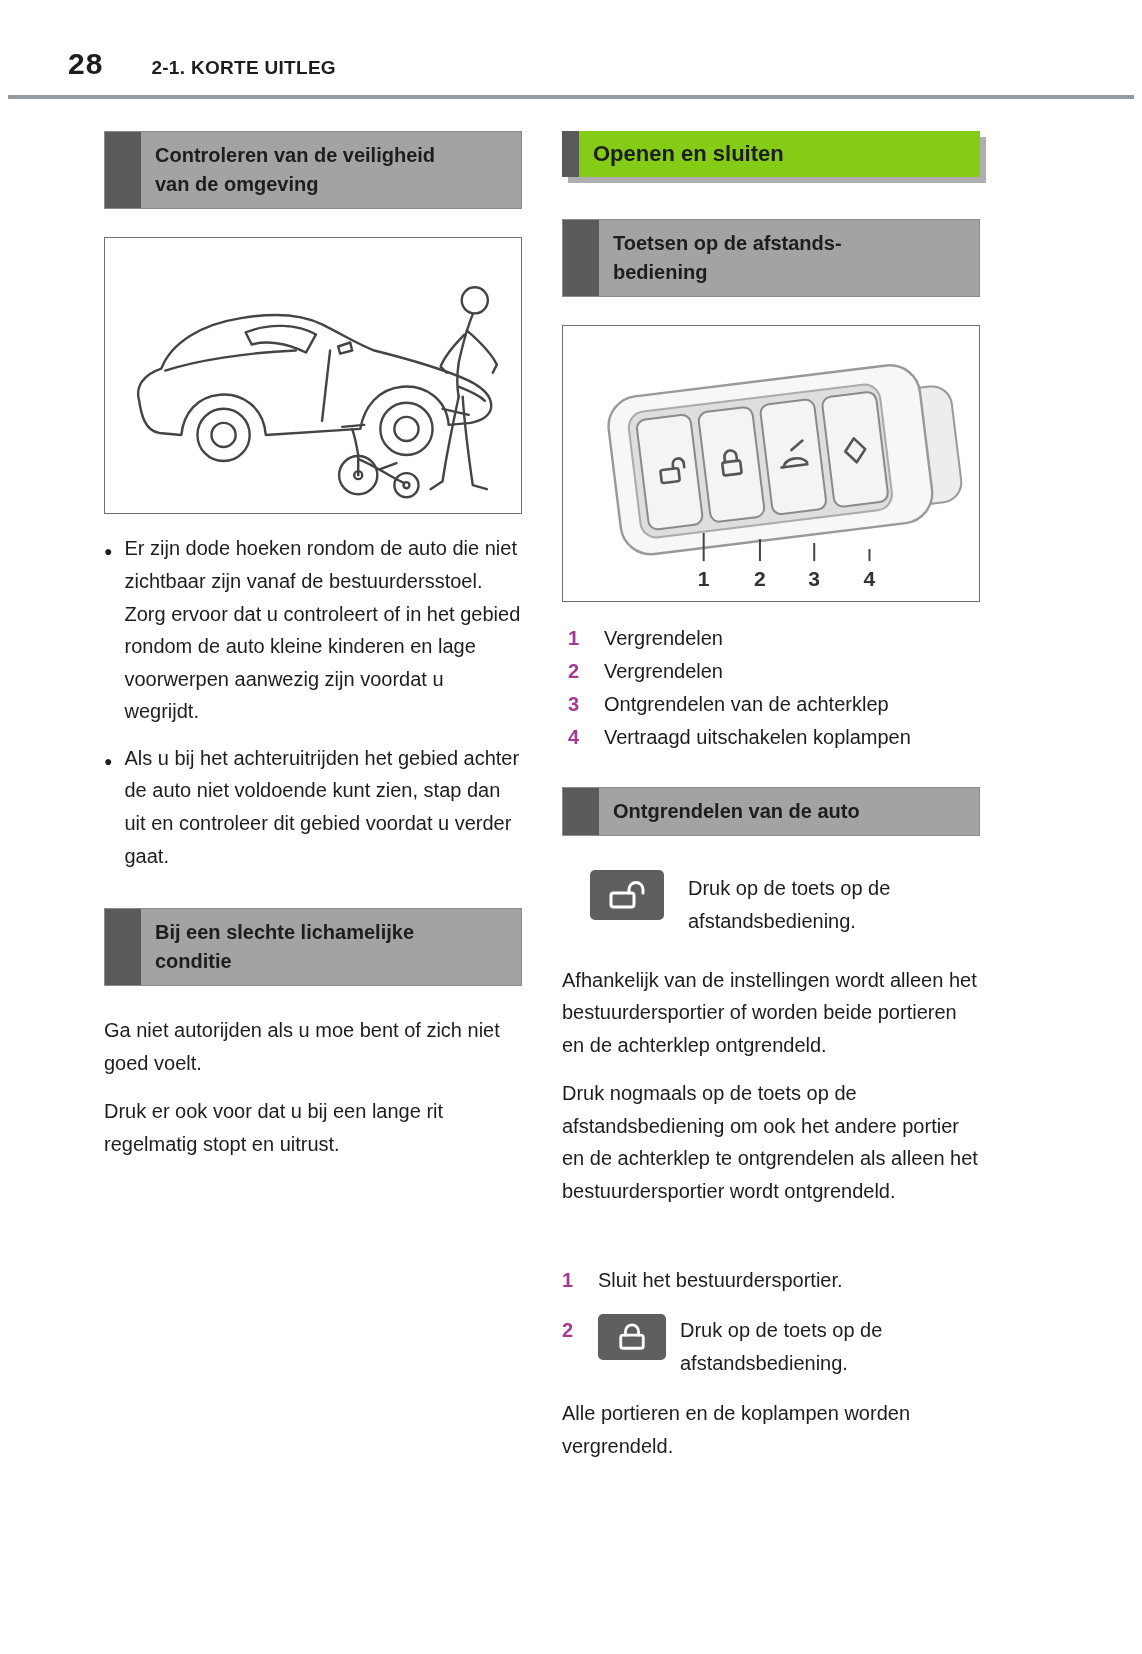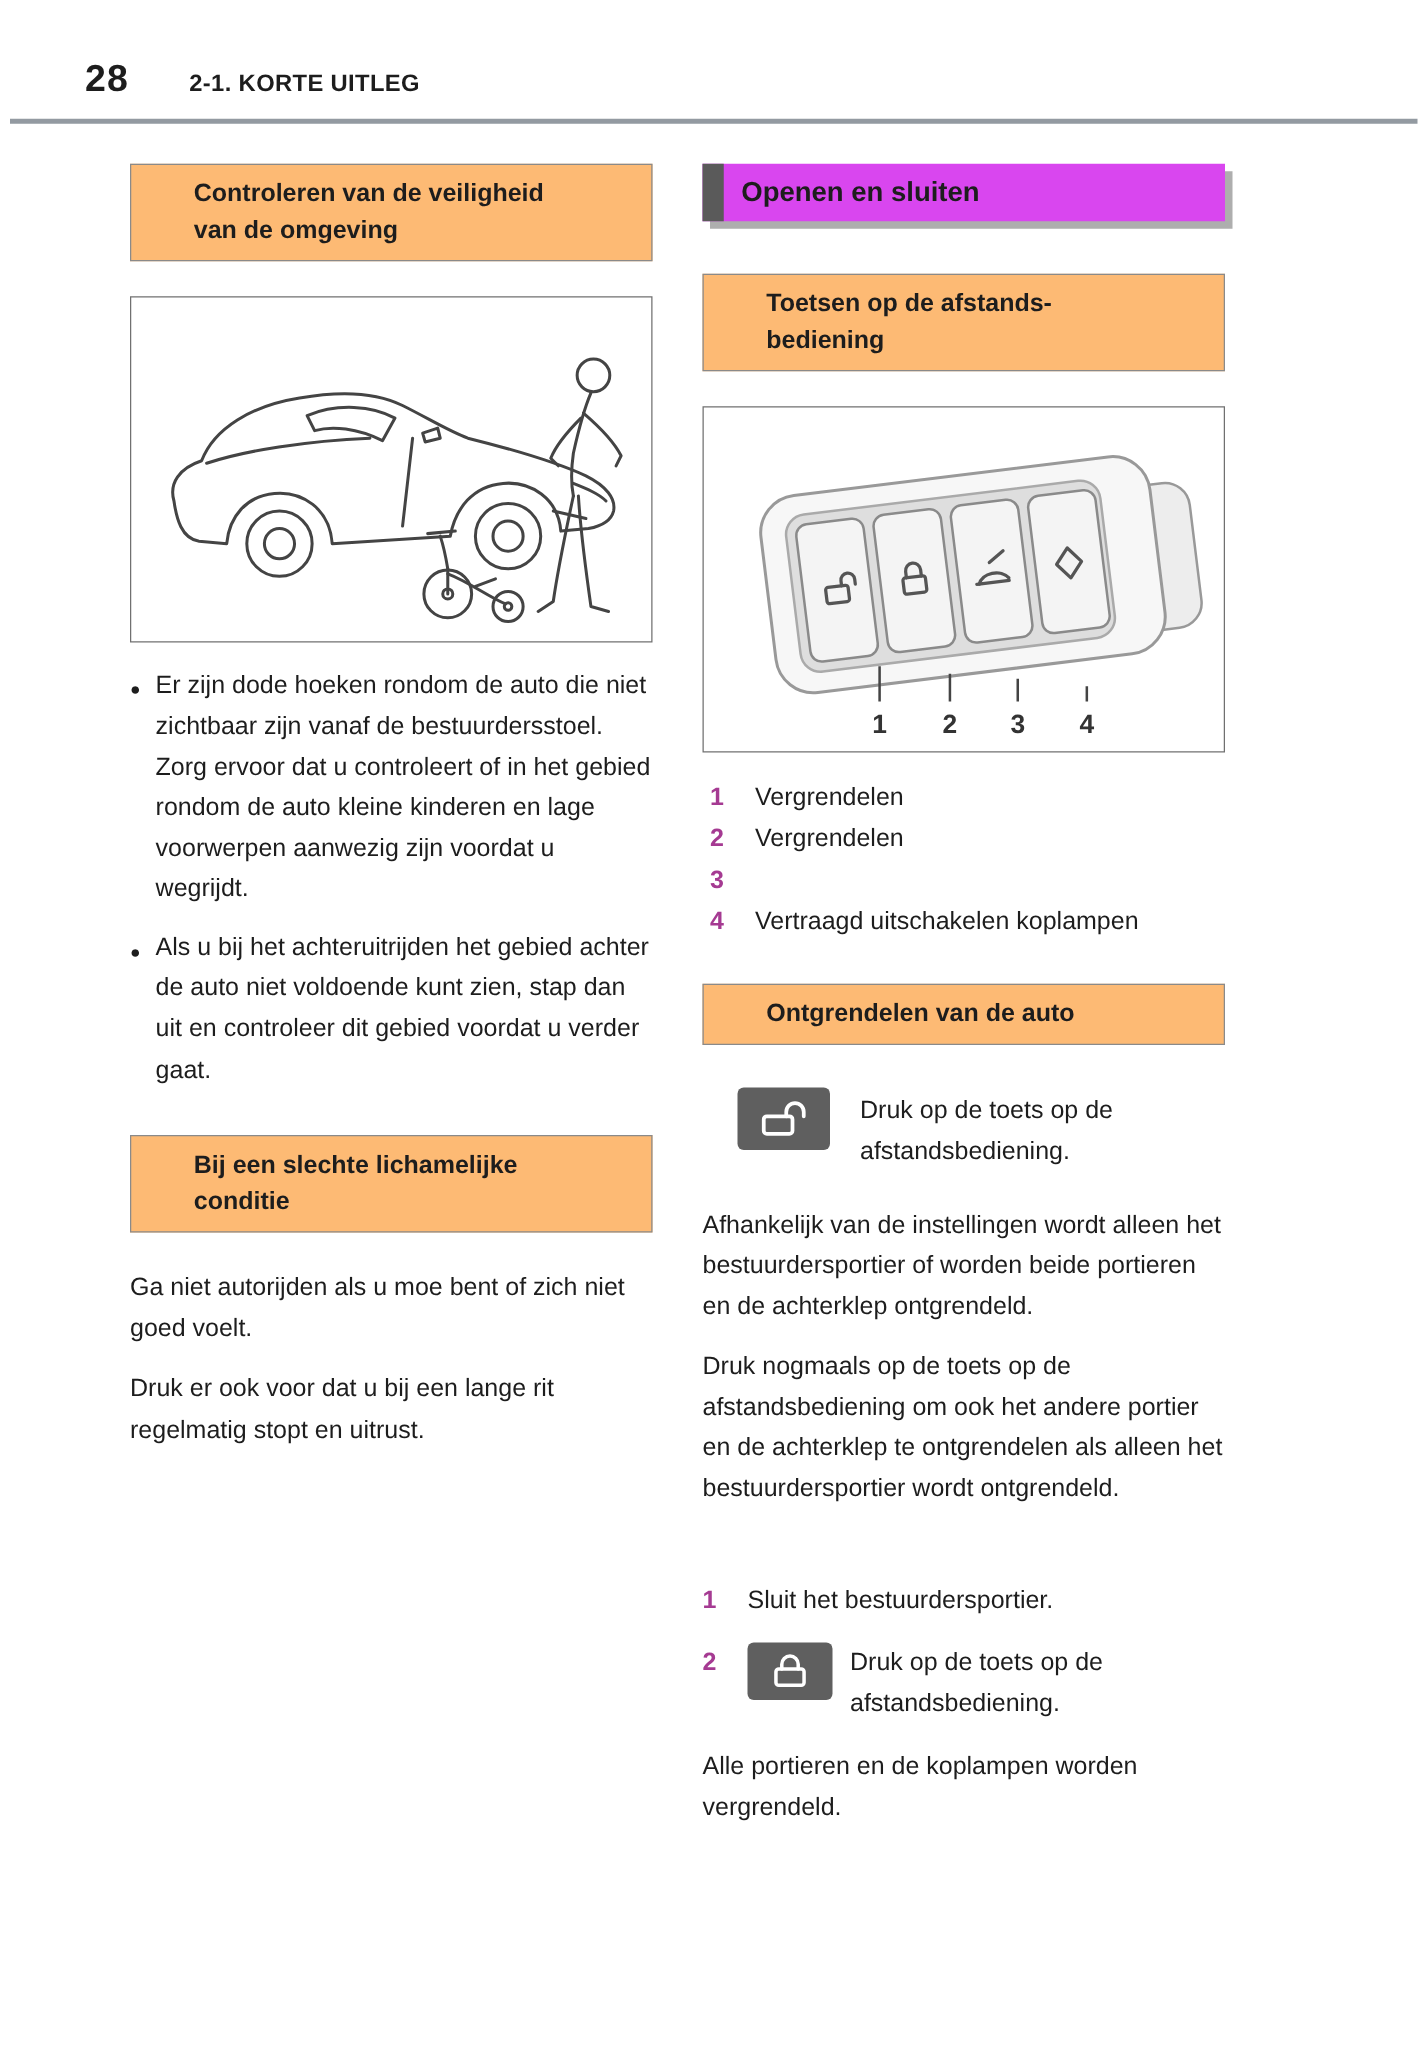--- a/index.html
+++ b/index.html
@@ -33,41 +33,40 @@
     padding-left: 104px;
     margin-top: 32px;
   }
   .col-left { width: 418px; flex: none; }
   .col-right { width: 418px; flex: none; }
 
   
   .hbox {
     display: flex;
     border: 1px solid #8a8a8a;
-    background: #fdba74;
+    background: #a3a3a3;
     margin-bottom: 28px;
     min-height: 46px;
-    align-items: center;
   }
   .hbox-tab { width: 36px; flex: none; background: #5a5a5a; }
   .hbox-text {
     padding: 9px 12px 9px 14px;
     font-weight: bold;
     font-size: 20px;
     line-height: 1.45;
     white-space: pre-line;
     display: flex;
     align-items: center;
   }
 
   
   .section-bar {
     display: flex;
     align-items: stretch;
-    background: #d946ef;
+    background: #84cc16;
     box-shadow: 6px 6px 0 #aeaeae;
     margin-bottom: 42px;
     height: 46px;
     text-align: center;
   }
   .section-tab { width: 17px; flex: none; background: #5a5a5a; }
   .section-title {
     font-size: 22px;
     font-weight: bold;
     display: flex;
@@ -300,20 +299,21 @@
         <div class="num-item">
           <span class="num-badge">1</span>
           <span>Vergrendelen</span>
         </div>
         <div class="num-item">
           <span class="num-badge">2</span>
           <span>Vergrendelen</span>
         </div>
         <div class="num-item">
           <span class="num-badge">3</span>
+          <span>Ontgrendelen van de achterklep</span>
         </div>
         <div class="num-item">
           <span class="num-badge">4</span>
           <span>Vertraagd uitschakelen koplampen</span>
         </div>
       </div>
 
       <div class="hbox">
         <div class="hbox-tab"></div>
         <div class="hbox-text">Ontgrendelen van de auto</div>

